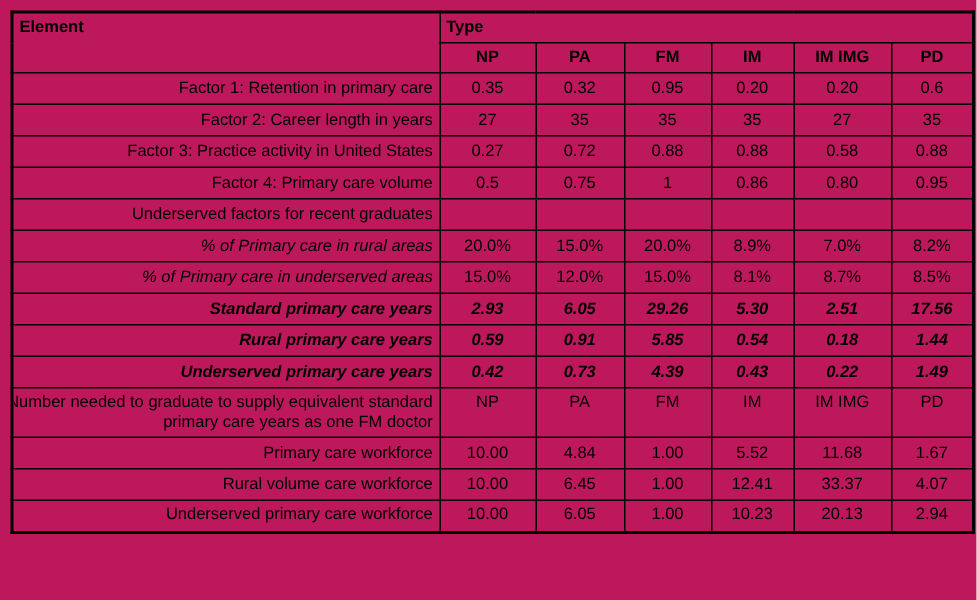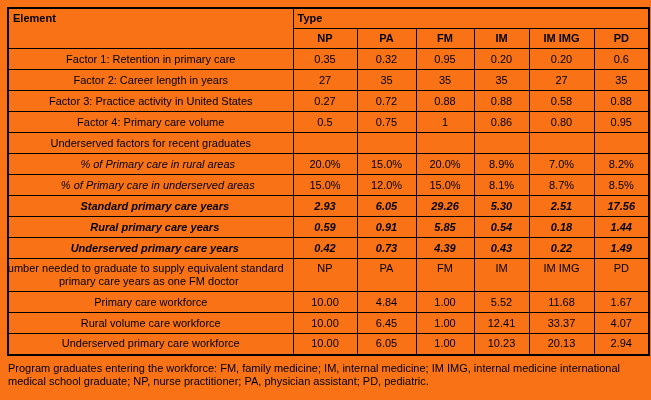--- a/index.html
+++ b/index.html
@@ -6,21 +6,21 @@
   html, body {
     margin: 0;
     padding: 0;
     background: #ffffff;
     font-family: "Liberation Sans", sans-serif;
     color: #000000;
   }
   .page {
     width: 651px;
     height: 400px;
-    background: #f97316;
+    background: #be185d;
     padding: 7px 0 0 7px;
     overflow: hidden;
   }
   table.data-table {
     border-collapse: collapse;
     table-layout: fixed;
     width: 641px;
     border: 2px solid #000000;
   }
   table.data-table th,
@@ -48,21 +48,21 @@
   }
   th.col-hdr {
     text-align: center;
     vertical-align: middle;
     font-weight: bold;
     font-size: 12px;
     height: 19px;
   }
   
   tr.body-row { height: 21px; }
-  td.label-cell { text-align: center; vertical-align: middle; }
+  td.label-cell { text-align: right; vertical-align: middle; }
   td.value-cell { text-align: center; vertical-align: middle; }
   tr.style-indent td.label-cell { padding-left: 18px; font-style: italic; }
   tr.style-bold td { font-weight: bold; font-style: italic; }
   tr.style-bold td.label-cell { padding-left: 12px; }
   tr.style-subheader td.label-cell {
     padding-left: 0;
     text-indent: -14px;
   }
   tr.style-subheader td.value-cell { vertical-align: top; }
   .footnote {
@@ -223,14 +223,13 @@
           <td class="value-cell">10.00</td>
           <td class="value-cell">6.05</td>
           <td class="value-cell">1.00</td>
           <td class="value-cell">10.23</td>
           <td class="value-cell">20.13</td>
           <td class="value-cell">2.94</td>
         </tr>
       </tbody>
   </table>
 
-  <p class="footnote">Program graduates entering the workforce: FM, family medicine; IM, internal medicine; IM IMG, internal medicine international medical school graduate; NP, nurse practitioner; PA, physician assistant; PD, pediatric.</p>
 </div>
 
 </body></html>

